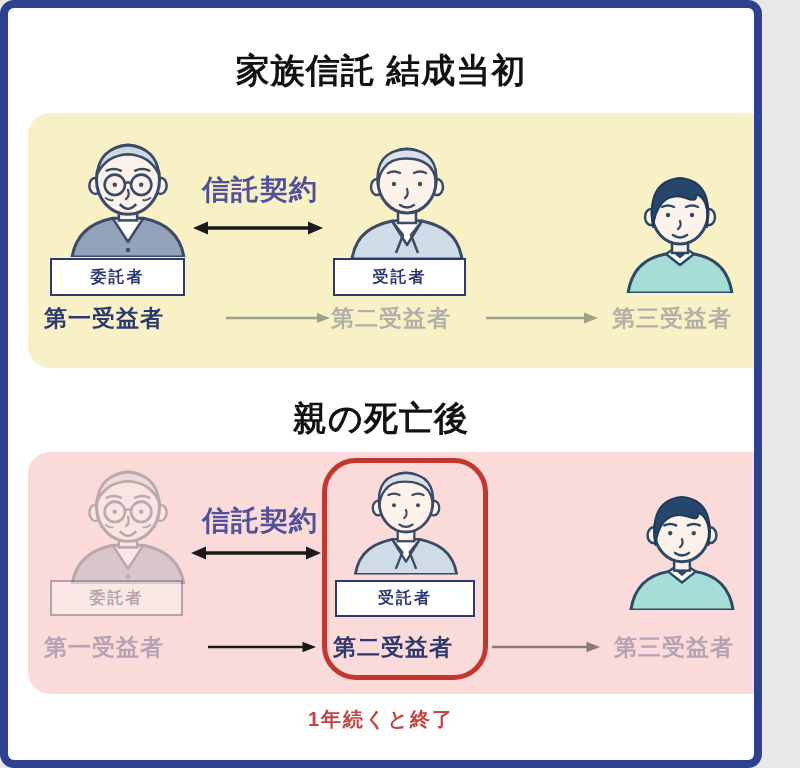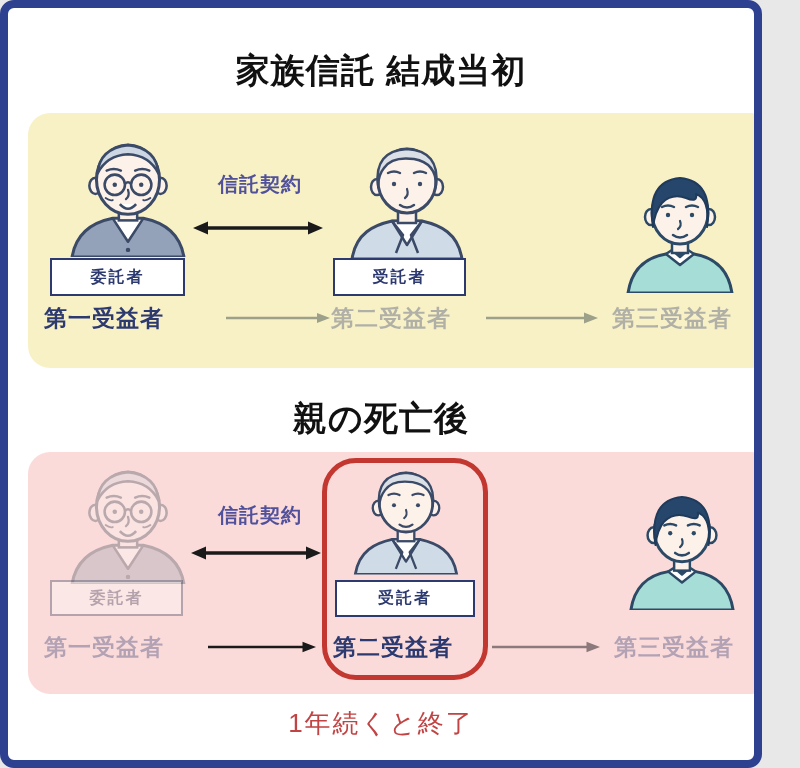--- a/index.html
+++ b/index.html
@@ -28,21 +28,21 @@
     position:absolute;left:0;width:100%;text-align:center;
     font-size:34px;font-weight:bold;color:var(--title-text);letter-spacing:1px;
   }
   .panel{position:absolute;border-radius:22px;}
   .panel-top{left:20px;top:105px;width:744px;height:255px;background:var(--top-panel-bg);}
   .panel-bottom{left:20px;top:444px;width:744px;height:242px;background:var(--bottom-panel-bg);}
   .person{position:absolute;}
   .person svg{display:block;width:100%;height:100%;}
   .faded{opacity:.35;filter:saturate(.55);}
   .contract-label{
-    position:absolute;text-align:center;font-size:20px;font-weight:bold;
+    position:absolute;text-align:center;font-size:28px;font-weight:bold;
     color:var(--contract-text);letter-spacing:1px;white-space:nowrap;
   }
   .dbl-arrow{position:absolute;color:var(--black);}
   .dbl-arrow svg{display:block;}
   .role-box{
     position:absolute;background:var(--label-box-bg);
     border:2px solid var(--navy-text);box-sizing:border-box;
     display:flex;align-items:center;justify-content:center;
     font-size:16px;font-weight:bold;color:var(--navy-text);letter-spacing:2px;
   }
@@ -55,21 +55,21 @@
   .chain-arrow svg{display:block;}
   .c-gray{color:var(--chain-arrow-gray);}
   .c-black{color:var(--black);}
   .c-brown{color:var(--bottom-chain-arrow);}
   .highlight-box{
     position:absolute;border:5px solid var(--highlight-box-red);
     border-radius:34px;box-sizing:border-box;background:transparent;
   }
   .footer-note{
     position:absolute;left:0;width:100%;text-align:center;
-    font-size:26px;font-weight:normal;color:var(--footer-red);letter-spacing:2px;
+    font-size:20px;font-weight:bold;color:var(--footer-red);letter-spacing:2px;
   }
   .sym-defs{position:absolute;width:0;height:0;overflow:hidden;}
 </style>
 </head>
 <body>
 
 <svg class="sym-defs" xmlns="http://www.w3.org/2000/svg" aria-hidden="true">
   <defs>
     <symbol id="sym-elderly" viewBox="0 0 130 118">
       <path d="M10 118 C14 94 30 84 50 80 L80 80 C100 84 116 94 120 118 Z" fill="#93a2b8" stroke="#3b4a67" stroke-width="3" stroke-linejoin="round"></path>

